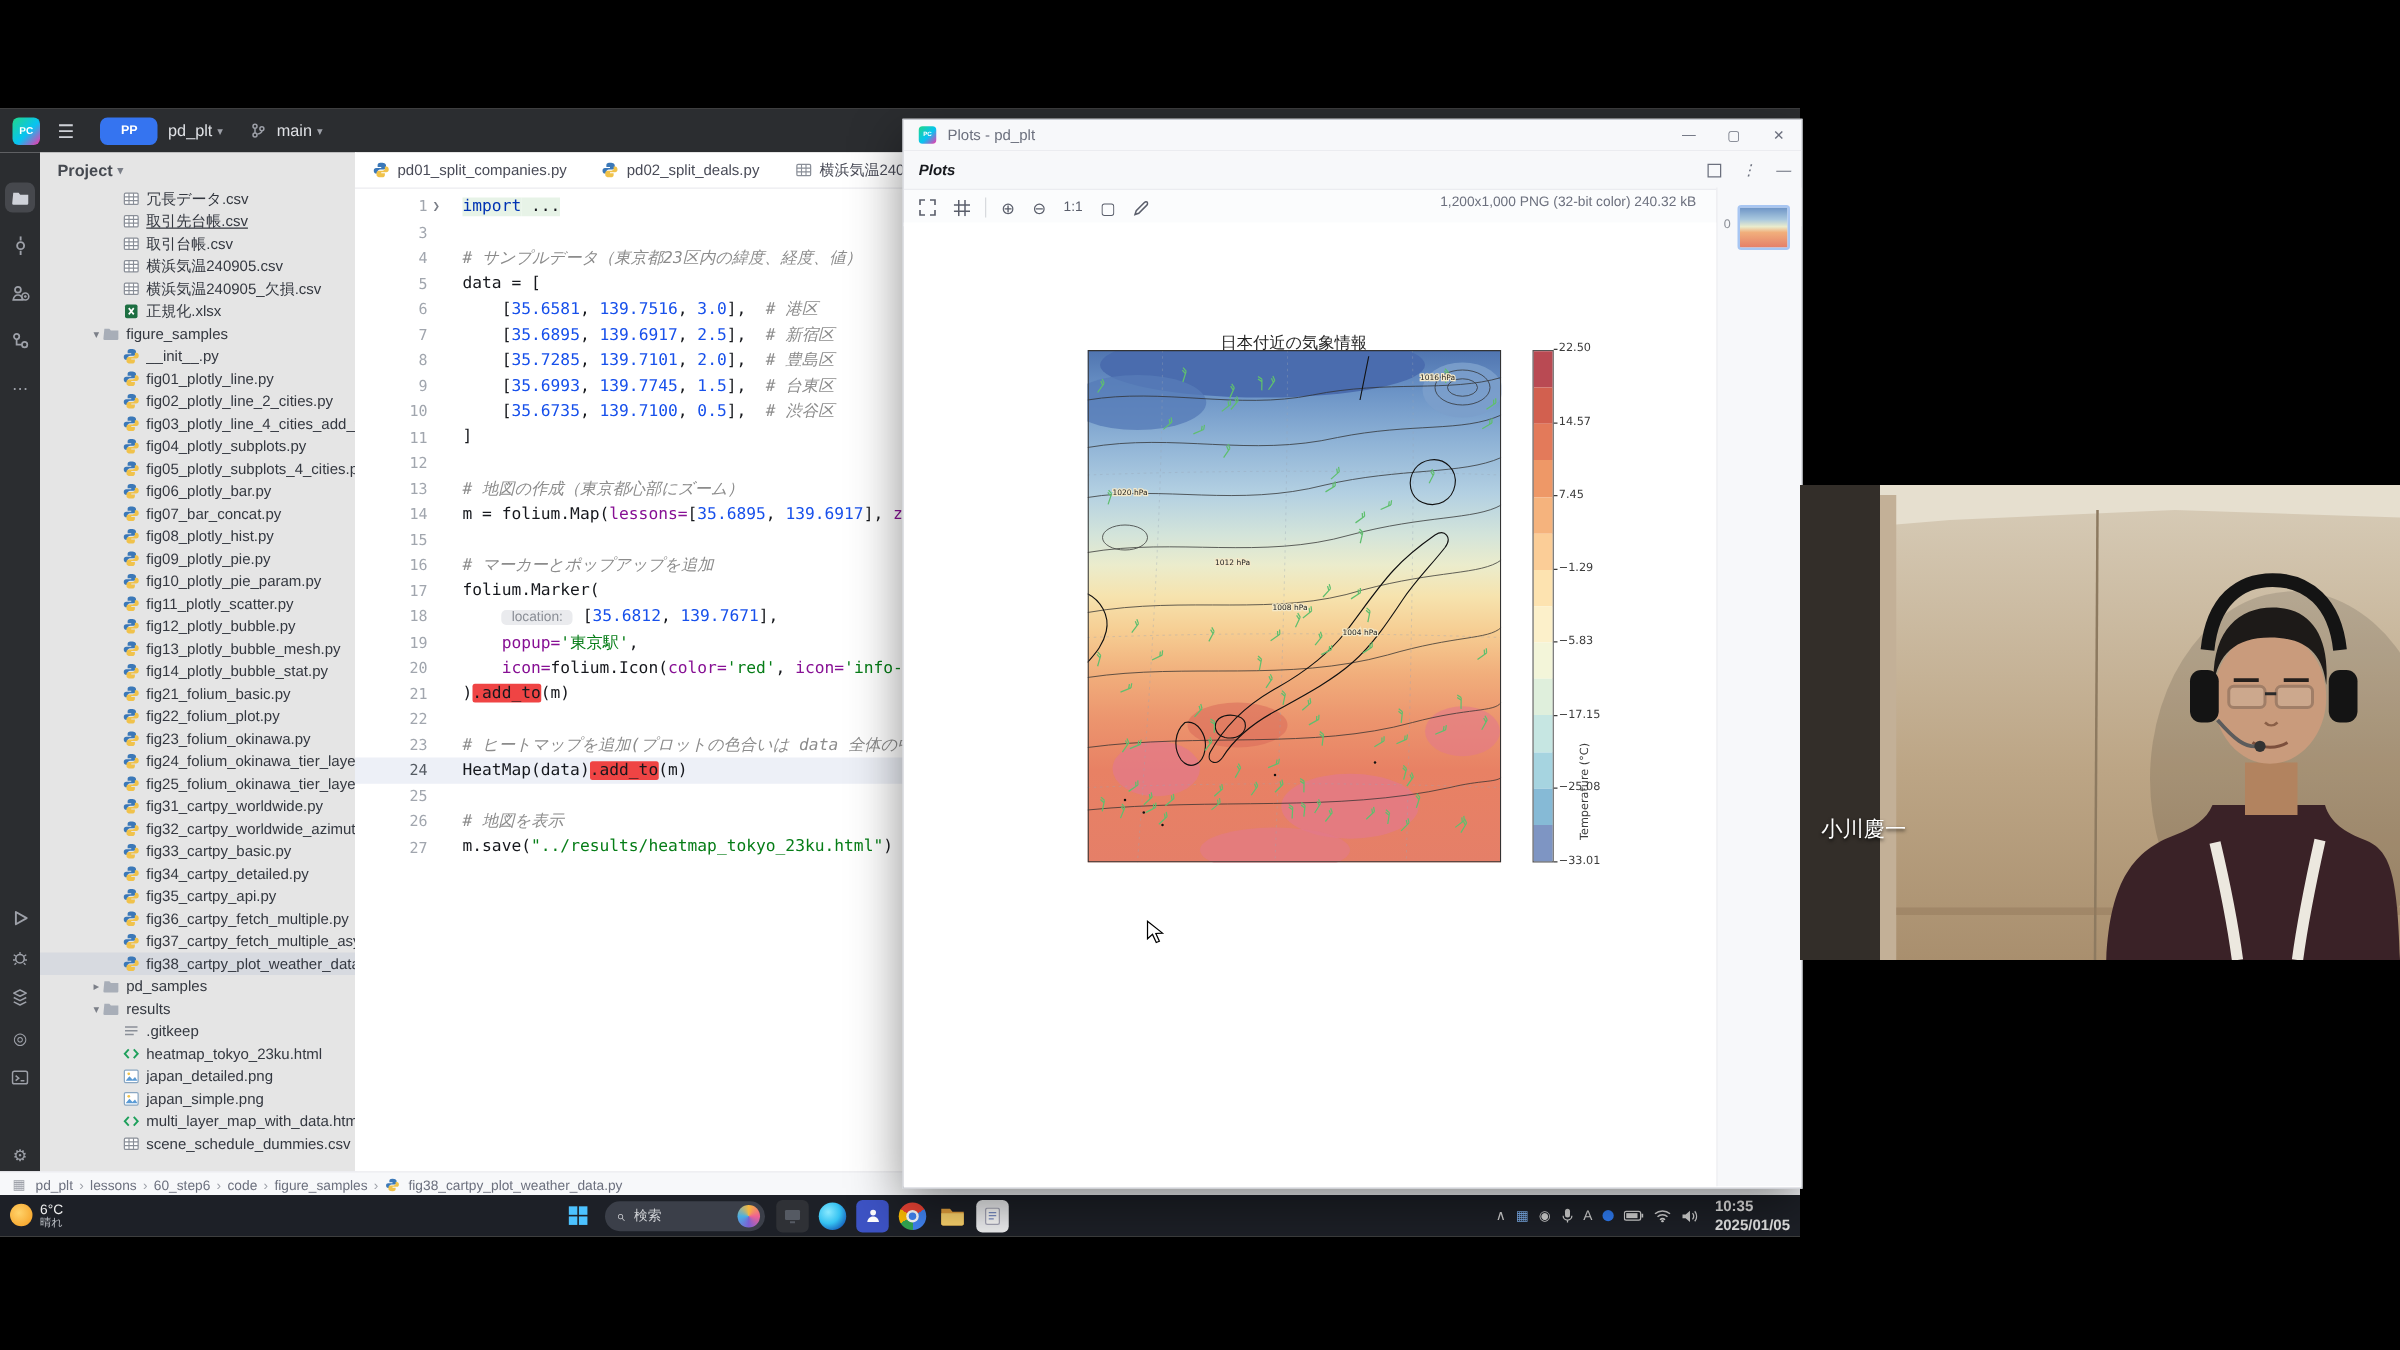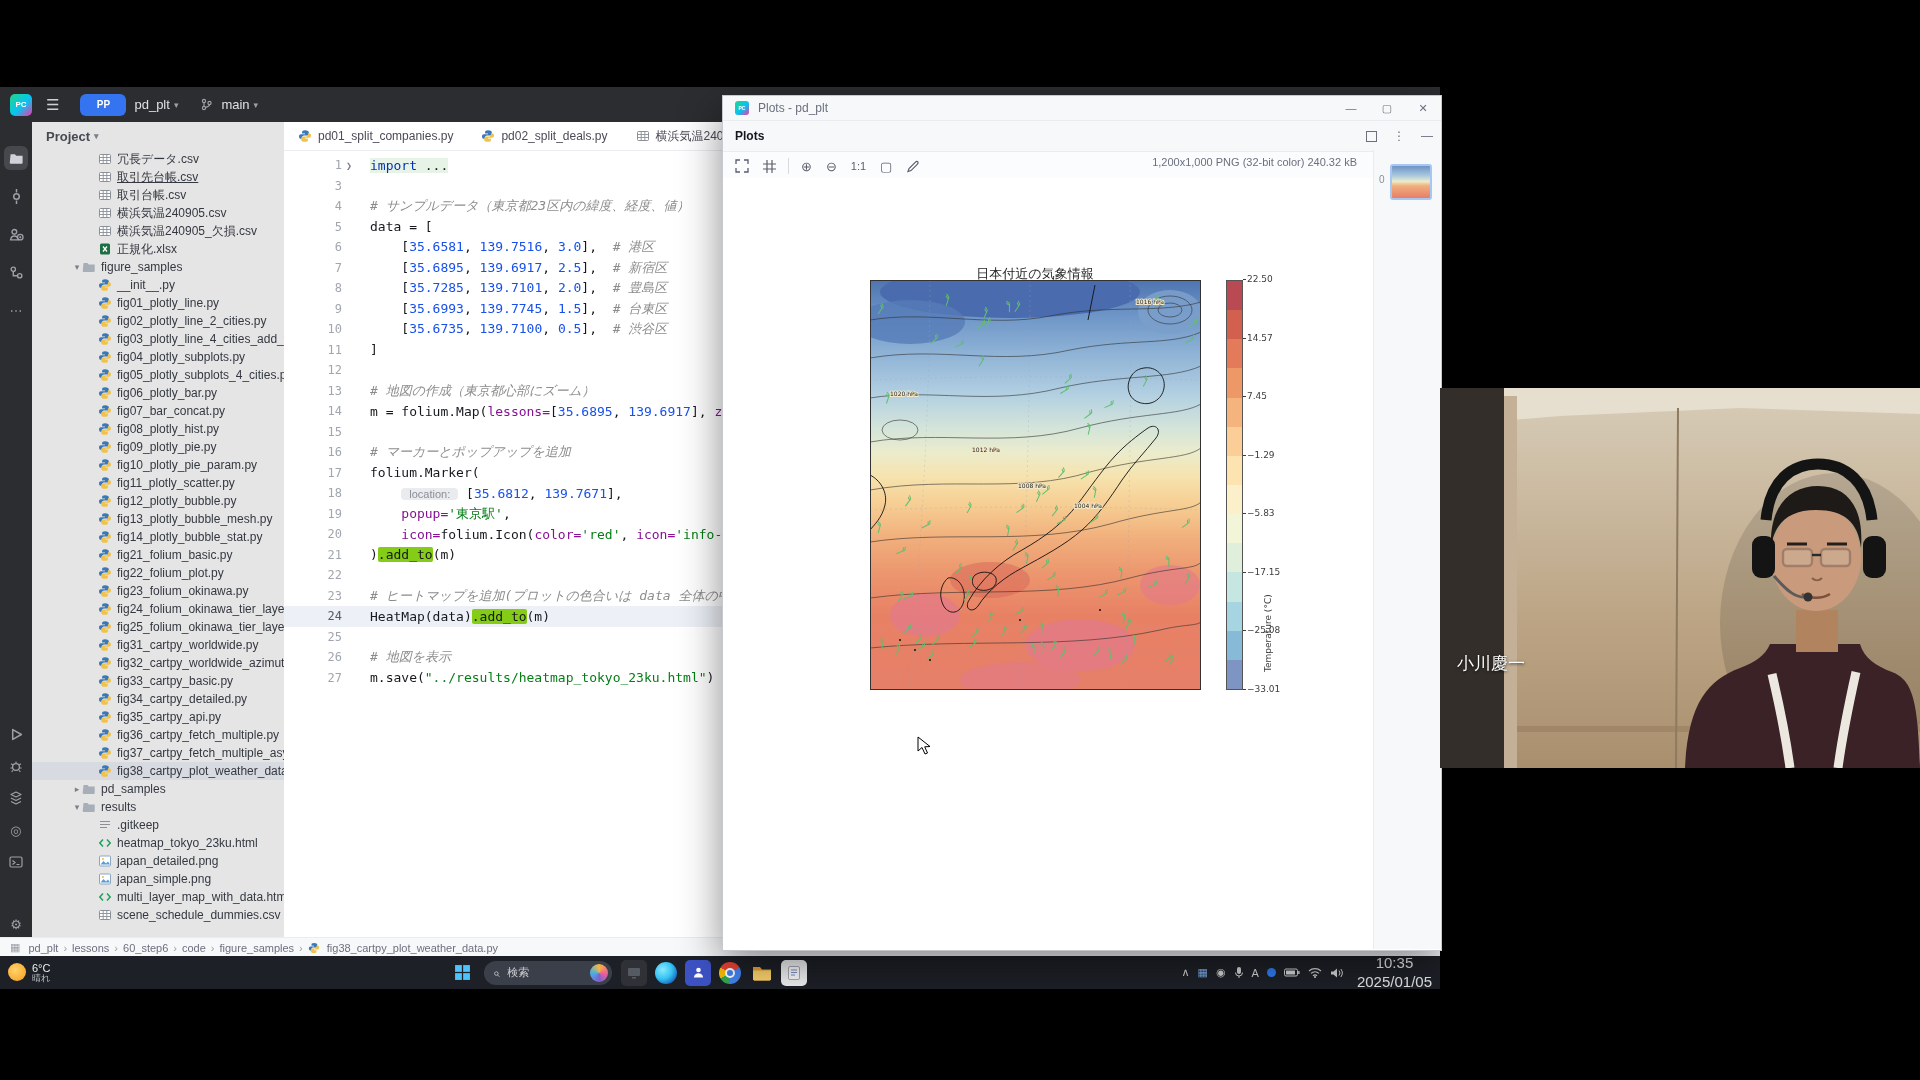--- a/index.html
+++ b/index.html
@@ -48,21 +48,21 @@
   .crow.cur .gut{color:#555b63;}
   .fold{color:#7b7f88;font-size:10px;width:10px;}
   .ctext{padding-left:14px;}
   .tk-c{color:#8c8c8c;font-style:italic;}
   .tk-k{color:#0033b3;}
   .tk-n{color:#1750eb;}
   .tk-s{color:#067d17;}
   .tk-p{color:#871094;}
   .tk-t{color:#16181d;}
   .tk-f{background:#e7f3e7;}
-  .tk-u{color:#16181d;background:#84cc16;border-radius:2px;}
+  .tk-u{color:#16181d;background:#ef4444;border-radius:2px;}
   .tk-h{background:#eaebee;color:#8a8e96;border-radius:4px;padding:0 8px;font-size:11px;font-family:"Liberation Sans",sans-serif;}
 
   
   #statusbar{left:0;top:850px;width:1440px;height:19px;background:#f7f8fa;border-top:1px solid #ebecf0;
              display:flex;align-items:center;font-size:11px;color:#6c707e;}
   #statusbar .sep{margin:0 5px;color:#9da0a8;}
 
   
   #taskbar{left:0;top:869px;width:1440px;height:33px;background:#1d2027;display:flex;align-items:center;}
   #weather{display:flex;align-items:center;margin-left:8px;}
@@ -70,30 +70,30 @@
   .wtxt{margin-left:6px;line-height:1.1;}
   .wtemp{font-size:11px;color:#eee;}
   .wdesc{font-size:9px;color:#b9bcc2;}
   .tb-ic{width:26px;height:26px;border-radius:5px;margin:0 3px;display:flex;align-items:center;justify-content:center;}
   #searchpill{width:128px;height:24px;border-radius:12px;background:#3b3f49;display:flex;align-items:center;margin:0 6px;}
   #searchpill .mag{color:#d0d2d6;font-size:12px;margin-left:9px;transform:scaleX(-1);}
   #searchpill .stxt{color:#d0d2d6;font-size:11px;margin-left:7px;flex:1;}
   #searchpill .sthumb{width:18px;height:18px;border-radius:50%;margin-right:4px;background:conic-gradient(#f6b73c,#ef6292,#7c5fd3,#49b0e4,#f6b73c);}
   .tray{display:flex;align-items:center;color:#d6d6d6;font-size:11px;}
   .tray>*{margin:0 4px;}
-  #clock{text-align:center;color:#e8e8e8;font-size:15px;line-height:1.25;margin-left:10px;margin-right:8px;}
+  #clock{text-align:left;color:#e8e8e8;font-size:12px;line-height:1.25;margin-left:10px;margin-right:8px;font-weight:bold;}
 
   
   #plotswin{left:722px;top:95px;width:718px;height:854px;background:#fff;border:1px solid #c6c9d0;
             box-shadow:0 14px 40px rgba(0,0,0,.45);}
   #pw-title{height:24px;background:#f7f8fa;border-bottom:1px solid #ebecf0;display:flex;align-items:center;}
   #pw-title .pc-logo{width:14px;height:14px;font-size:5px;border-radius:3px;margin-left:12px;}
   #pw-title .pt{font-size:12px;color:#6c707e;margin-left:9px;flex:1;}
   .winctl{color:#6c707e;font-size:11px;width:36px;text-align:center;}
-  #pw-toolhead{height:30px;display:flex;align-items:center;border-bottom:1px solid #ebecf0;background:#f7f8fa;}
+  #pw-toolhead{height:30px;display:flex;align-items:center;border-bottom:1px solid #ebecf0;background:#f7f8fa;font-style:italic;}
   #pw-toolhead .ph{font-size:12px;font-weight:bold;color:#16181d;margin-left:12px;flex:1;}
   .th-ic{color:#6c707e;font-size:12px;margin:0 8px;}
   .sq-ic{width:9px;height:9px;border:1.3px solid #6c707e;display:inline-block;margin:0 8px;}
   #pw-toolbar{height:28px;display:flex;align-items:center;background:#fbfcfd;border-bottom:1px solid #ebecf0;}
   .pt-ic{color:#5a5e6b;font-size:13px;margin:0 7px;display:flex;align-items:center;}
   .pt-sep{width:1px;height:16px;background:#d8dade;margin:0 5px;}
   .pt-11{font-size:11px;color:#5a5e6b;margin:0 7px;}
   #pw-info{position:absolute;right:84px;top:60px;font-size:11px;color:#6c707e;}
   #thumbstrip{position:absolute;right:0;top:54px;width:67px;height:799px;background:#f7f8fa;border-left:1px solid #ebecf0;}
   #thumbnum{position:absolute;left:5px;top:24px;font-size:10px;color:#8a8e96;}

